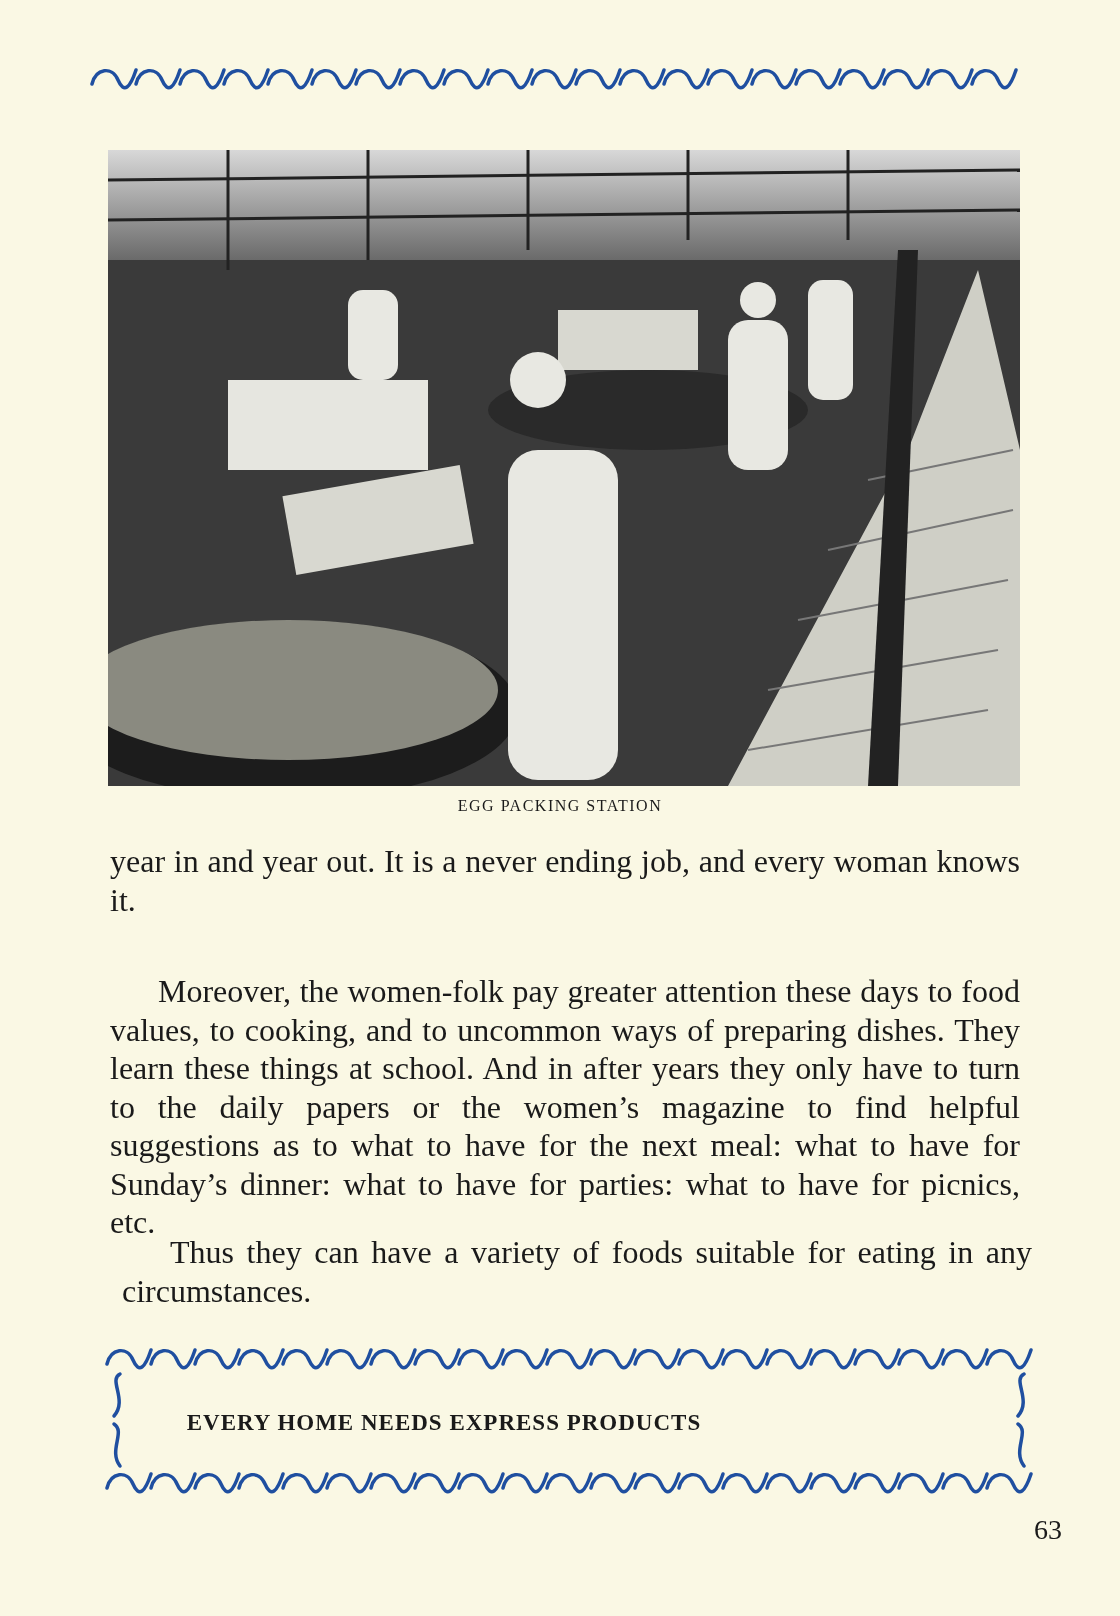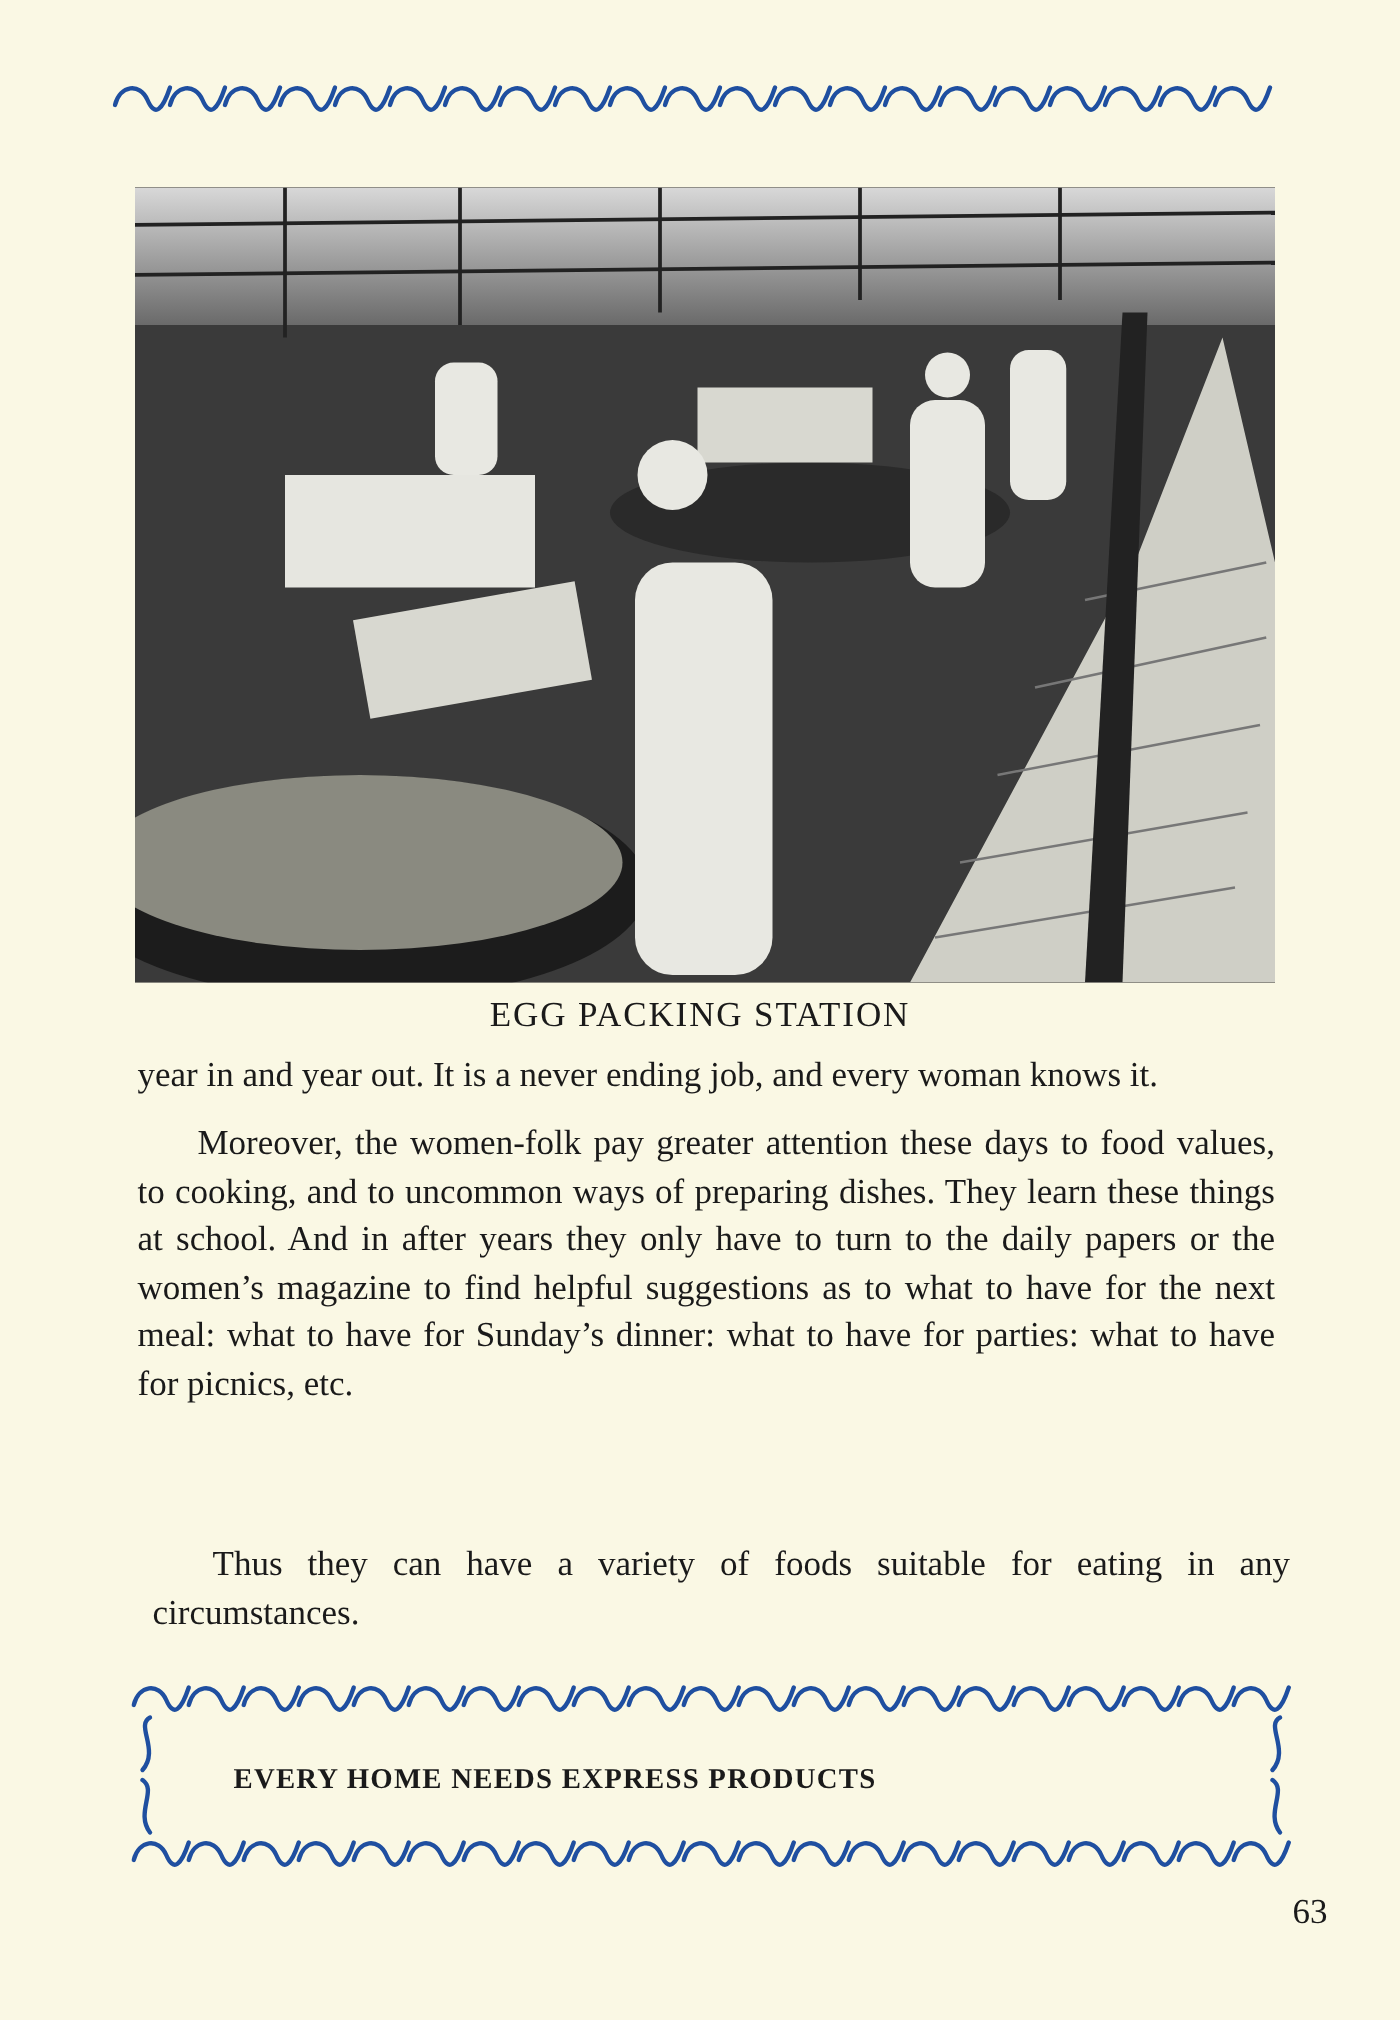--- a/index.html
+++ b/index.html
@@ -1,24 +1,24 @@
 <!DOCTYPE html>
 <html><head>
 <meta charset="utf-8">
 <style>
   html, body { margin:0; padding:0; }
   body { width:1120px; height:1616px; background:#faf8e4; position:relative; overflow:hidden; font-family:"Liberation Serif","DejaVu Serif",serif; color:#1a1a1a; }
   .border-row { position:absolute; height:40px; }
   .border-row svg { display:block; }
   .photo { position:absolute; left:108px; top:150px; width:912px; height:636px; background:#2a2a2a; overflow:hidden; }
   .photo svg { display:block; }
-  .caption { position:absolute; left:0; width:1120px; top:797px; text-align:center; font-size:28px; letter-spacing:1.5px; }
-  .body-text { position:absolute; left:110px; width:910px; font-size:28px; line-height:38.5px; text-align:justify; }
+  .caption { position:absolute; left:0; width:1120px; top:797px; text-align:center; font-size:16px; letter-spacing:1.5px; }
+  .body-text { position:absolute; left:110px; width:910px; font-size:32px; line-height:38.5px; text-align:justify; }
   .p1 { top:842px; }
-  .p2 { top:896px; text-indent:48px; }
+  .p2 { top:972px; text-indent:48px; }
   .p3 { top:1221px; text-indent:48px; }
   .footer-text { position:absolute; left:0; width:888px; top:1410px; text-align:center; font-weight:bold; font-size:23px; letter-spacing:1px; }
   .page-num { position:absolute; left:988px; top:1514px; font-size:28px;margin-left:46px; }
   .side-s { position:absolute; }
 </style>
 </head>
 <body>
 
 <div class="border-row" style="left:90px; top:58px; width:940px;">
   <svg width="940" height="40" viewBox="0 0 940 40" id="topwave">

